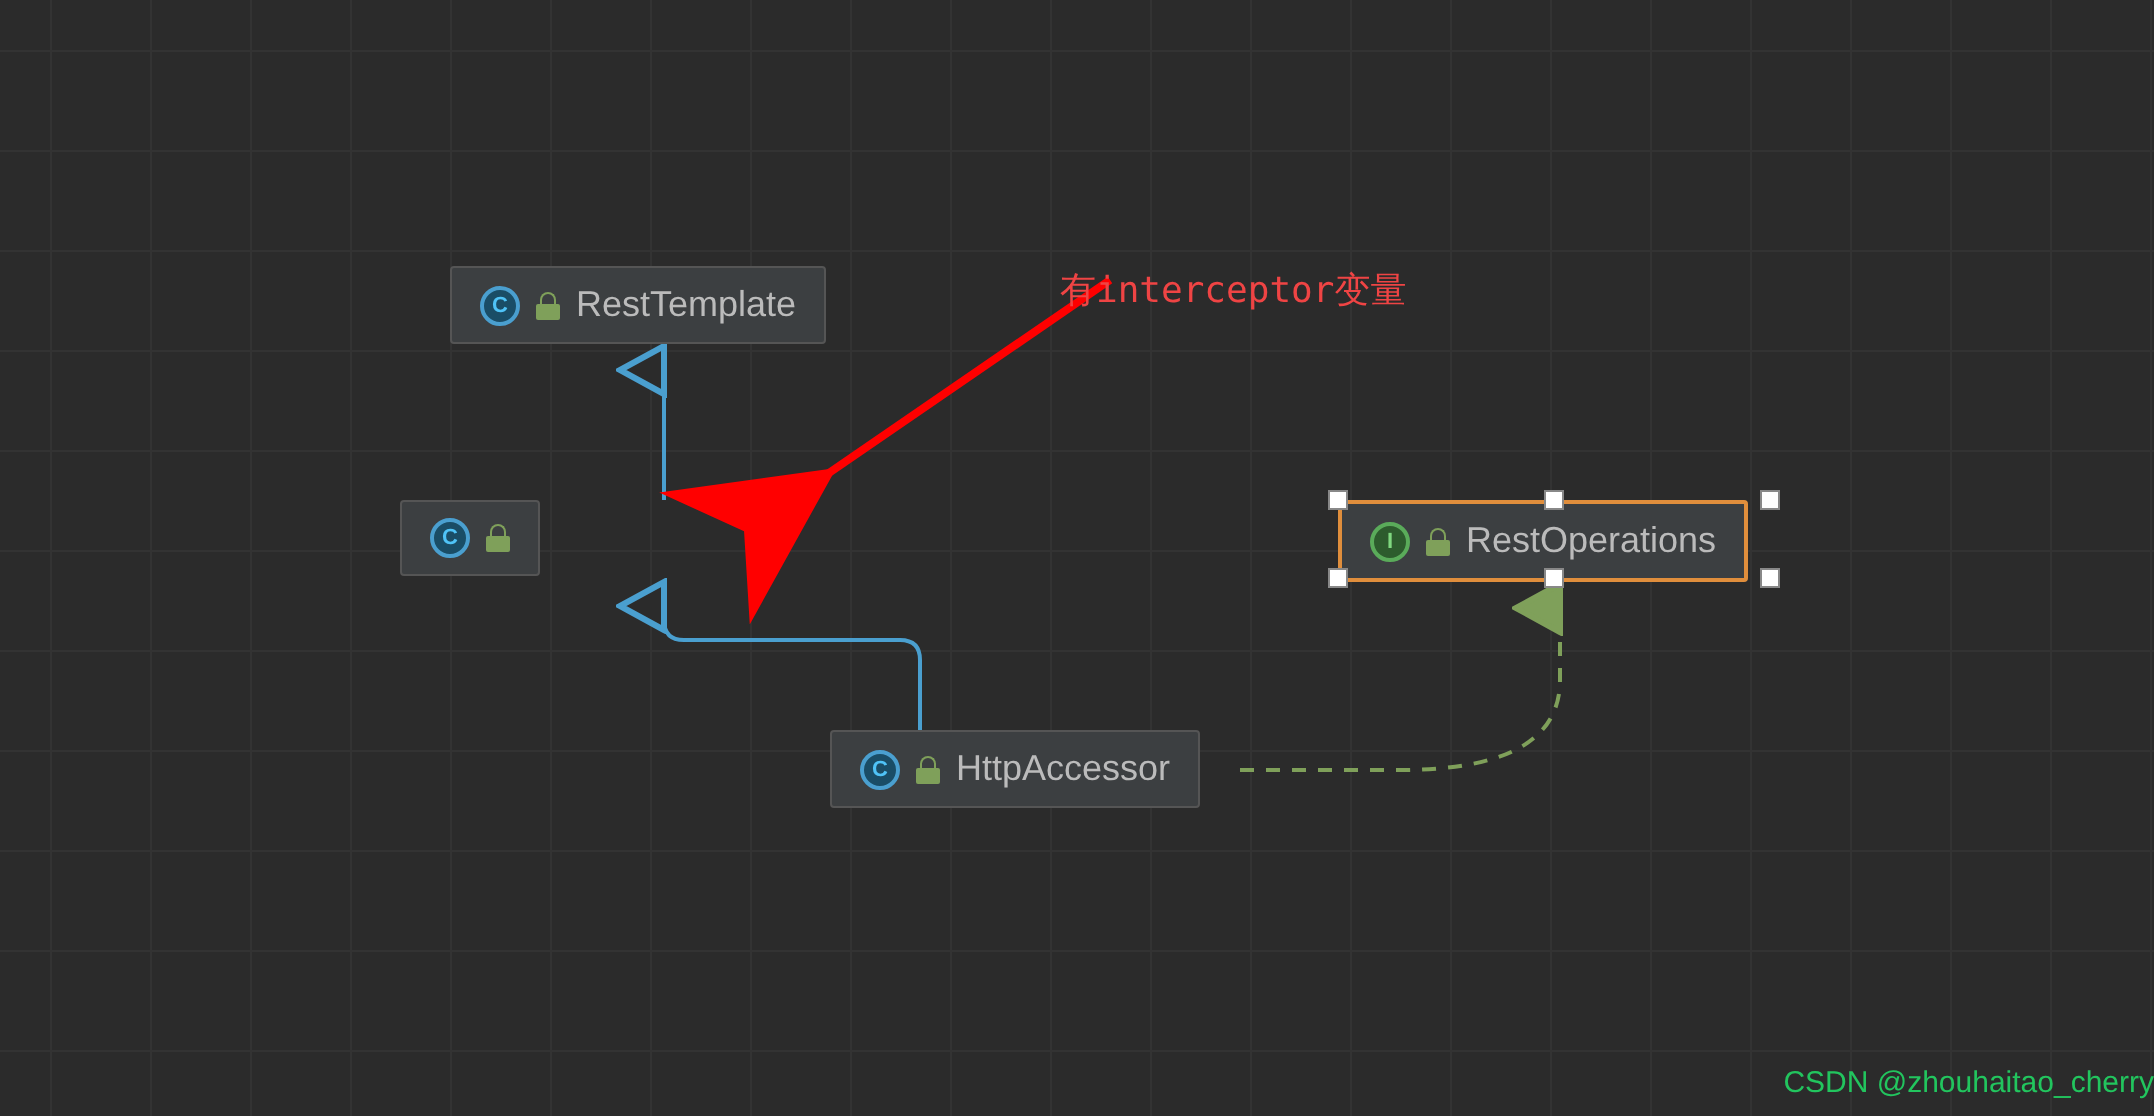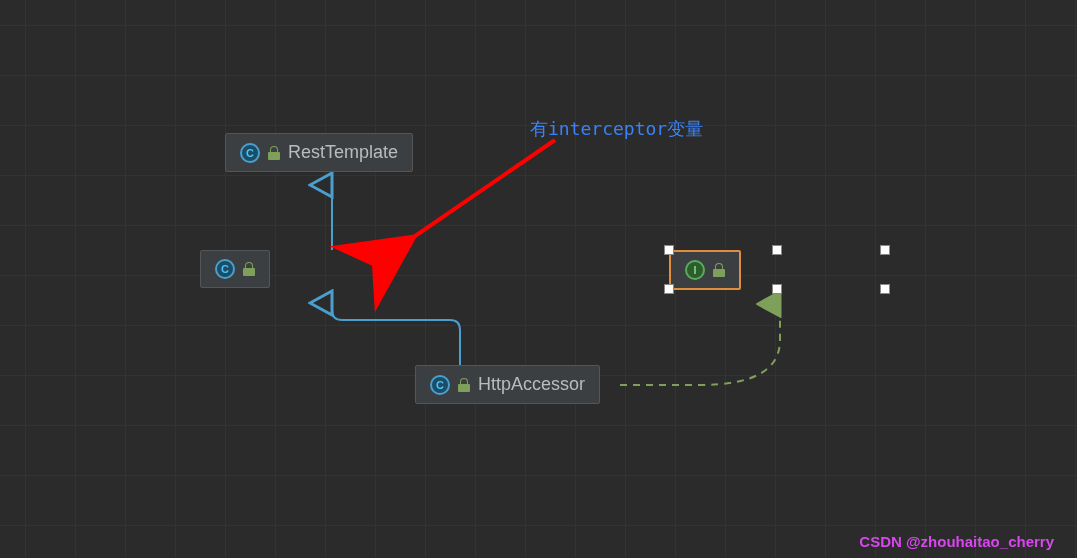--- a/index.html
+++ b/index.html
@@ -86,31 +86,31 @@
     }
     .handle {
       position: absolute;
       width: 10px;
       height: 10px;
       background: #ffffff;
       border: 1px solid #888;
     }
     .annotation {
       position: absolute;
-      color: #3b82f6;
+      color: #ef4444;
       font-size: 18px;
       font-family: 'Consolas', monospace;
+      margin-top: 16px;
     }
     .watermark {
       position: absolute;
-      right: 23px;
+      right: 0;
       bottom: 8px;
-      color: #d946ef;
+      color: #22c55e;
       font-size: 15px;
-      font-weight: bold;
     }
     svg.connector {
       position: absolute;
       overflow: visible;
       pointer-events: none;
     }
   </style>
 </head>
 <body>
 
@@ -151,20 +151,21 @@
 
 <div class="node" style="left:415px; top:365px;">
   <span class="icon-badge icon-class">C</span>
   <span class="lock"></span>
   <span>HttpAccessor</span>
 </div>
 
 <div class="node selected" style="left:669px; top:250px;">
   <span class="icon-badge icon-interface">I</span>
   <span class="lock"></span>
+  <span>RestOperations</span>
 </div>
 
 <div class="handle" style="left:664px; top:245px;"></div>
 <div class="handle" style="left:772px; top:245px;"></div>
 <div class="handle" style="left:880px; top:245px;"></div>
 <div class="handle" style="left:664px; top:284px;"></div>
 <div class="handle" style="left:772px; top:284px;"></div>
 <div class="handle" style="left:880px; top:284px;"></div>
 
 <div class="annotation" style="left:530px; top:117px;">有interceptor变量</div>

